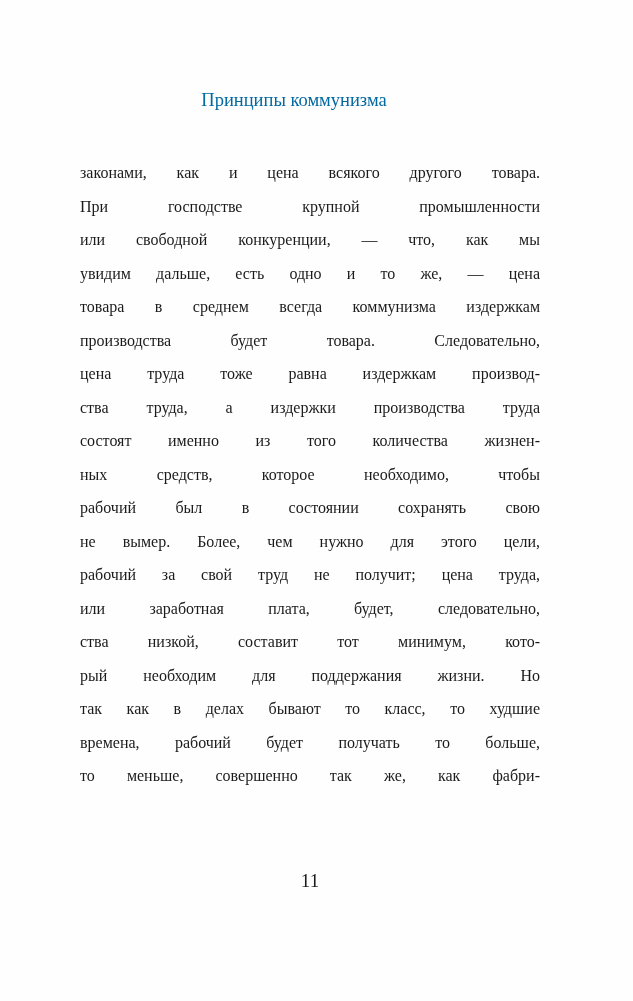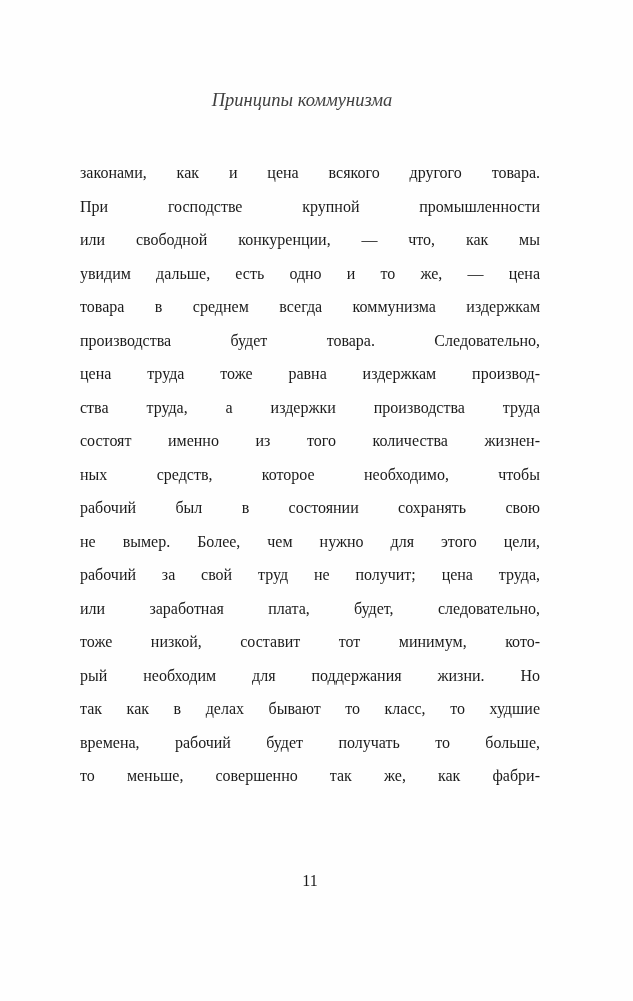--- a/index.html
+++ b/index.html
@@ -12,27 +12,26 @@
     width: 633px;
     height: 1001px;
     background: #fefefe;
     overflow: hidden;
     font-family: "Liberation Serif", "DejaVu Serif", serif;
     color: #1b1b1b;
   }
   .running-head {
     position: absolute;
     top: 88px;
-    left: 72px;
+    left: 64px;
     width: 460px;
     text-align: center;
-    font-style: italic;
     font-size: 18.5px;
     line-height: 24px;
-    color: #404040;
+    color: #0369a1;
   }
   .body-text {
     position: absolute;
     top: 156px;
     left: 80px;
     width: 460px;
     font-size: 16px;
   }
   .line {
     height: 33.5px;
@@ -41,21 +40,21 @@
     text-align-last: justify;
     white-space: nowrap;
     overflow: visible;
   }
   .page-number {
     position: absolute;
     top: 868px;
     left: 80px;
     width: 460px;
     text-align: center;
-    font-size: 16px;
+    font-size: 19px;
     line-height: 26px;
     color: #1b1b1b;
   }
 </style>
 </head>
 <body>
 
 <div class="page">
 
   <div class="running-head">Принципы коммунизма</div>
@@ -68,21 +67,21 @@
     <div class="line">товара в среднем всегда коммунизма издержкам</div>
     <div class="line">производства будет товара. Следовательно,</div>
     <div class="line">цена труда тоже равна издержкам производ-</div>
     <div class="line">ства труда, а издержки производства труда</div>
     <div class="line">состоят именно из того количества жизнен-</div>
     <div class="line">ных средств, которое необходимо, чтобы</div>
     <div class="line">рабочий был в состоянии сохранять свою</div>
     <div class="line">не вымер. Более, чем нужно для этого цели,</div>
     <div class="line">рабочий за свой труд не получит; цена труда,</div>
     <div class="line">или заработная плата, будет, следовательно,</div>
-    <div class="line">тоже низкой, составит тот минимум, кото-</div>
+    <div class="line">ства низкой, составит тот минимум, кото-</div>
     <div class="line">рый необходим для поддержания жизни. Но</div>
     <div class="line">так как в делах бывают то класс, то худшие</div>
     <div class="line">времена, рабочий будет получать то больше,</div>
     <div class="line">то меньше, совершенно так же, как фабри-</div>
   </div>
 
   <div class="page-number">11</div>
 
 </div>
 

